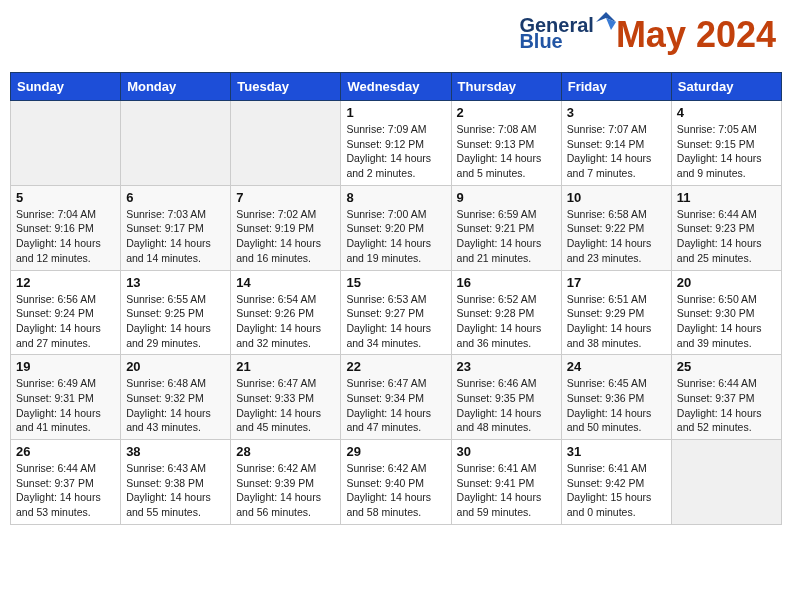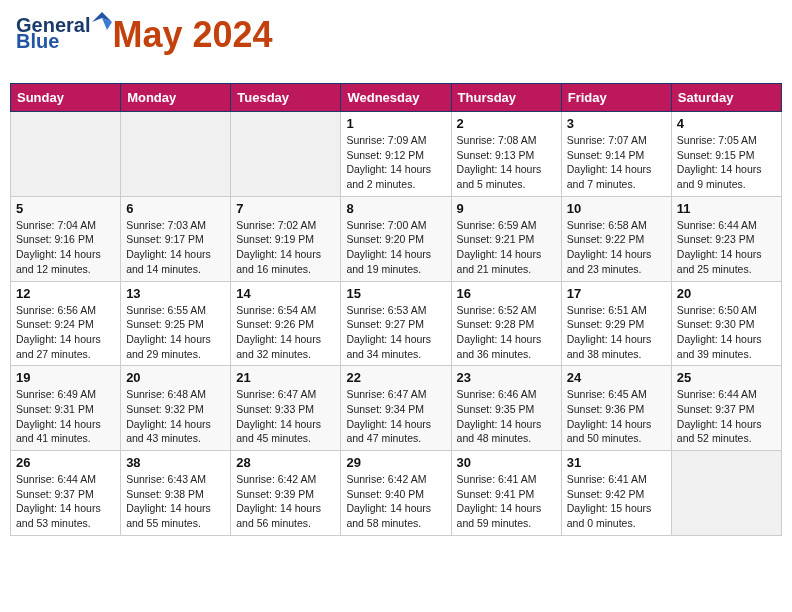--- a/index.html
+++ b/index.html
@@ -5,23 +5,23 @@
     * { box-sizing: border-box; margin: 0; padding: 0; }
     body {
       font-family: Arial, sans-serif;
       background: #fff;
       width: 792px;
       min-height: 612px;
       padding: 10px;
     }
     .header-area {
       display: flex;
-      justify-content: flex-start;
+      justify-content: flex-end;
       align-items: flex-start;
-      margin-bottom: 23px;
+      margin-bottom: 12px;
       padding: 4px 6px;
     }
     .logo {
       display: flex;
       align-items: center;
       gap: 0;
     }
     .logo-text {
       font-size: 18px;
       font-weight: bold;
@@ -40,21 +40,21 @@
       font-size: 16px;
       color: #333;
       font-weight: normal;
     }
     .calendar {
       width: 100%;
       border-collapse: collapse;
       border: 1px solid #ccc;
     }
     .calendar th {
-      background-color: #be185d;
+      background-color: #1d4ed8;
       color: #fff;
       text-align: left;
       padding: 6px 6px;
       font-size: 13px;
       font-weight: bold;
       border: 1px solid #1a3a6b;
     }
     .calendar td {
       vertical-align: top;
       padding: 4px 5px;

